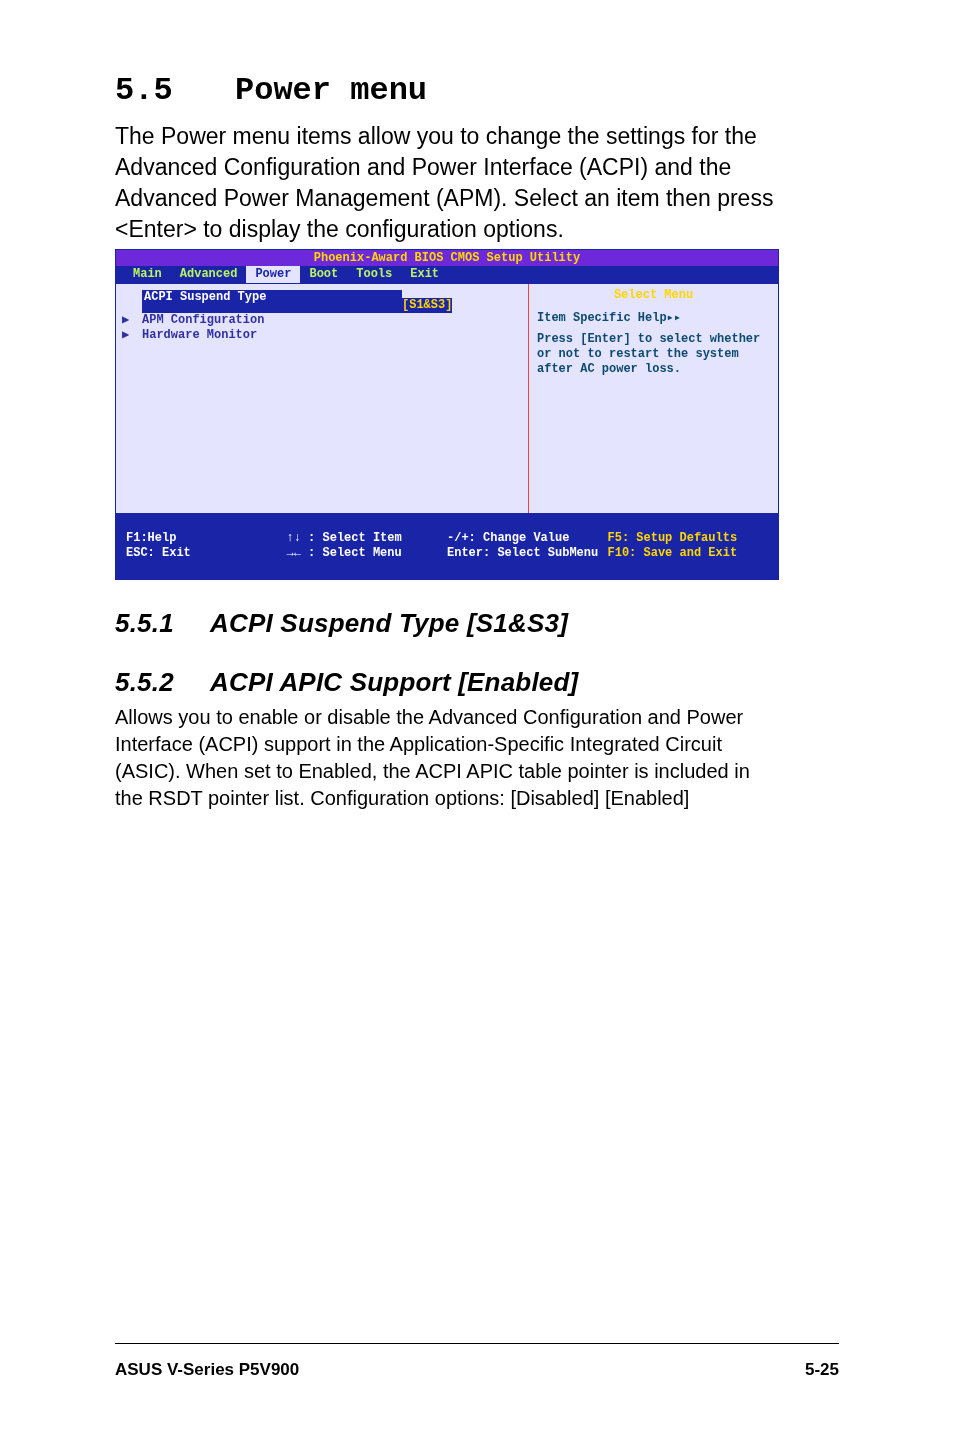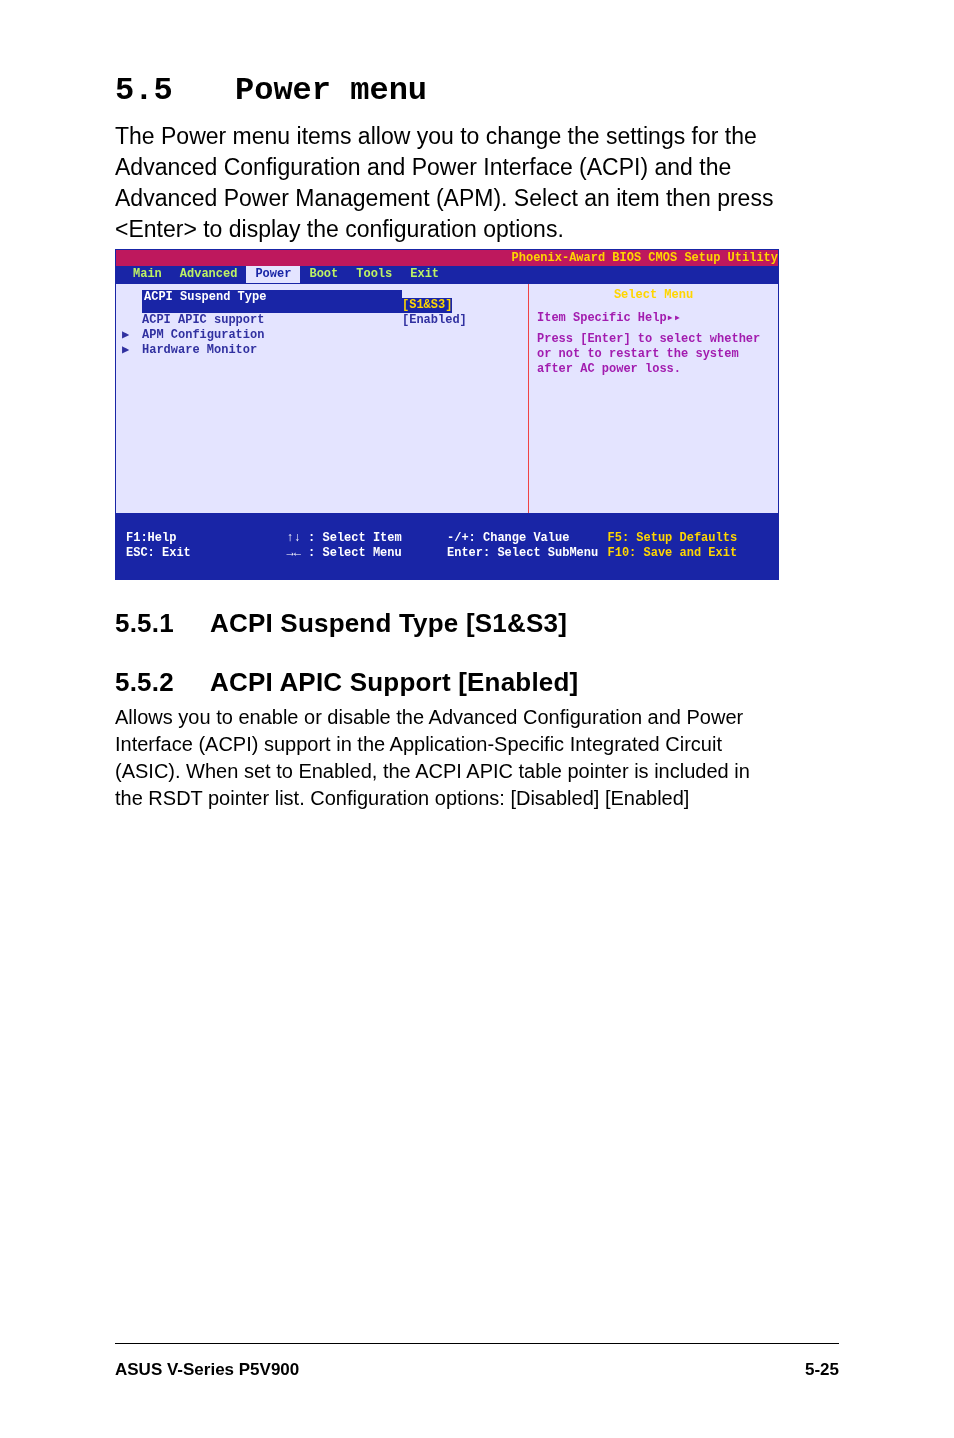--- a/index.html
+++ b/index.html
@@ -33,23 +33,23 @@
     margin-top: 4px;
     width: 100%;
     background: #1925a6;
     color: #fff;
     font-family: "Courier New", monospace;
     font-size: 12px;
     line-height: 1.25;
     border: 1px solid #1925a6;
   }
   .bios-title {
-    text-align: right;
+    text-align: center;
     color: #ffd600;
-    background: #be185d;
+    background: #6d28d9;
     font-weight: bold;
     padding: 1px 0 0 0;
   }
   .bios-menu {
     background: #1925a6;
     display: flex;
     padding: 0;
   }
   .bios-menu .tab {
     padding: 1px 9px;
@@ -80,41 +80,42 @@
     border-left: 1px solid #ef4444;
     padding: 4px 8px;
     color: #3030a0;
     font-weight: bold;
   }
   .bios-right-title {
     text-align: center;
     color: #ffd600;
     margin-bottom: 8px;
   }
-  .bios-right-body { color: #a21caf; }
+  .bios-right-body { color: #0c4a6e; }
   .bios-right-body p { margin-bottom: 6px; }
   .bios-footer {
     display: flex;
     justify-content: space-between;
     background: #1925a6;
     color: #ffffff;
     padding: 18px 10px;
     font-weight: bold;
   }
   .bios-footer .col { width: 25%; }
   .bios-footer .col.c2 { width: 25%; }
   .bios-footer .yellow { color: #ffd600; }
 
   
   .sub {
     margin-top: 28px;
     font-family: Verdana, Arial, sans-serif;
     font-size: 26px;
     font-weight: 900;
     letter-spacing: 0.2px;
+    font-style: italic;
   }
   .sub .num { display: inline-block; width: 95px; }
   .sub-desc {
     margin-top: 6px;
     font-size: 20px;
     line-height: 1.35;
   }
 
   
   .footline {
@@ -151,25 +152,20 @@
       <span class="tab">Exit</span>
     </div>
     <div class="bios-body">
       <div class="bios-left">
         <div class="row hl">
           <span class="arrow"></span>
           <span class="label" style="background:#1925a6;color:#fff;">ACPI Suspend Type</span>
           <span class="val" style="color:#ffd600;margin-top:8px;">[S1&amp;S3]</span>
         </div>
         <div class="row">
-          <span class="arrow"></span>
-          <span class="label">ACPI APIC support</span>
-          <span class="val">[Enabled]</span>
-        </div>
-        <div class="row">
           <span class="arrow">▶</span>
           <span class="label">APM Configuration</span>
           <span class="val"></span>
         </div>
         <div class="row">
           <span class="arrow">▶</span>
           <span class="label">Hardware Monitor</span>
           <span class="val"></span>
         </div>
       </div>

